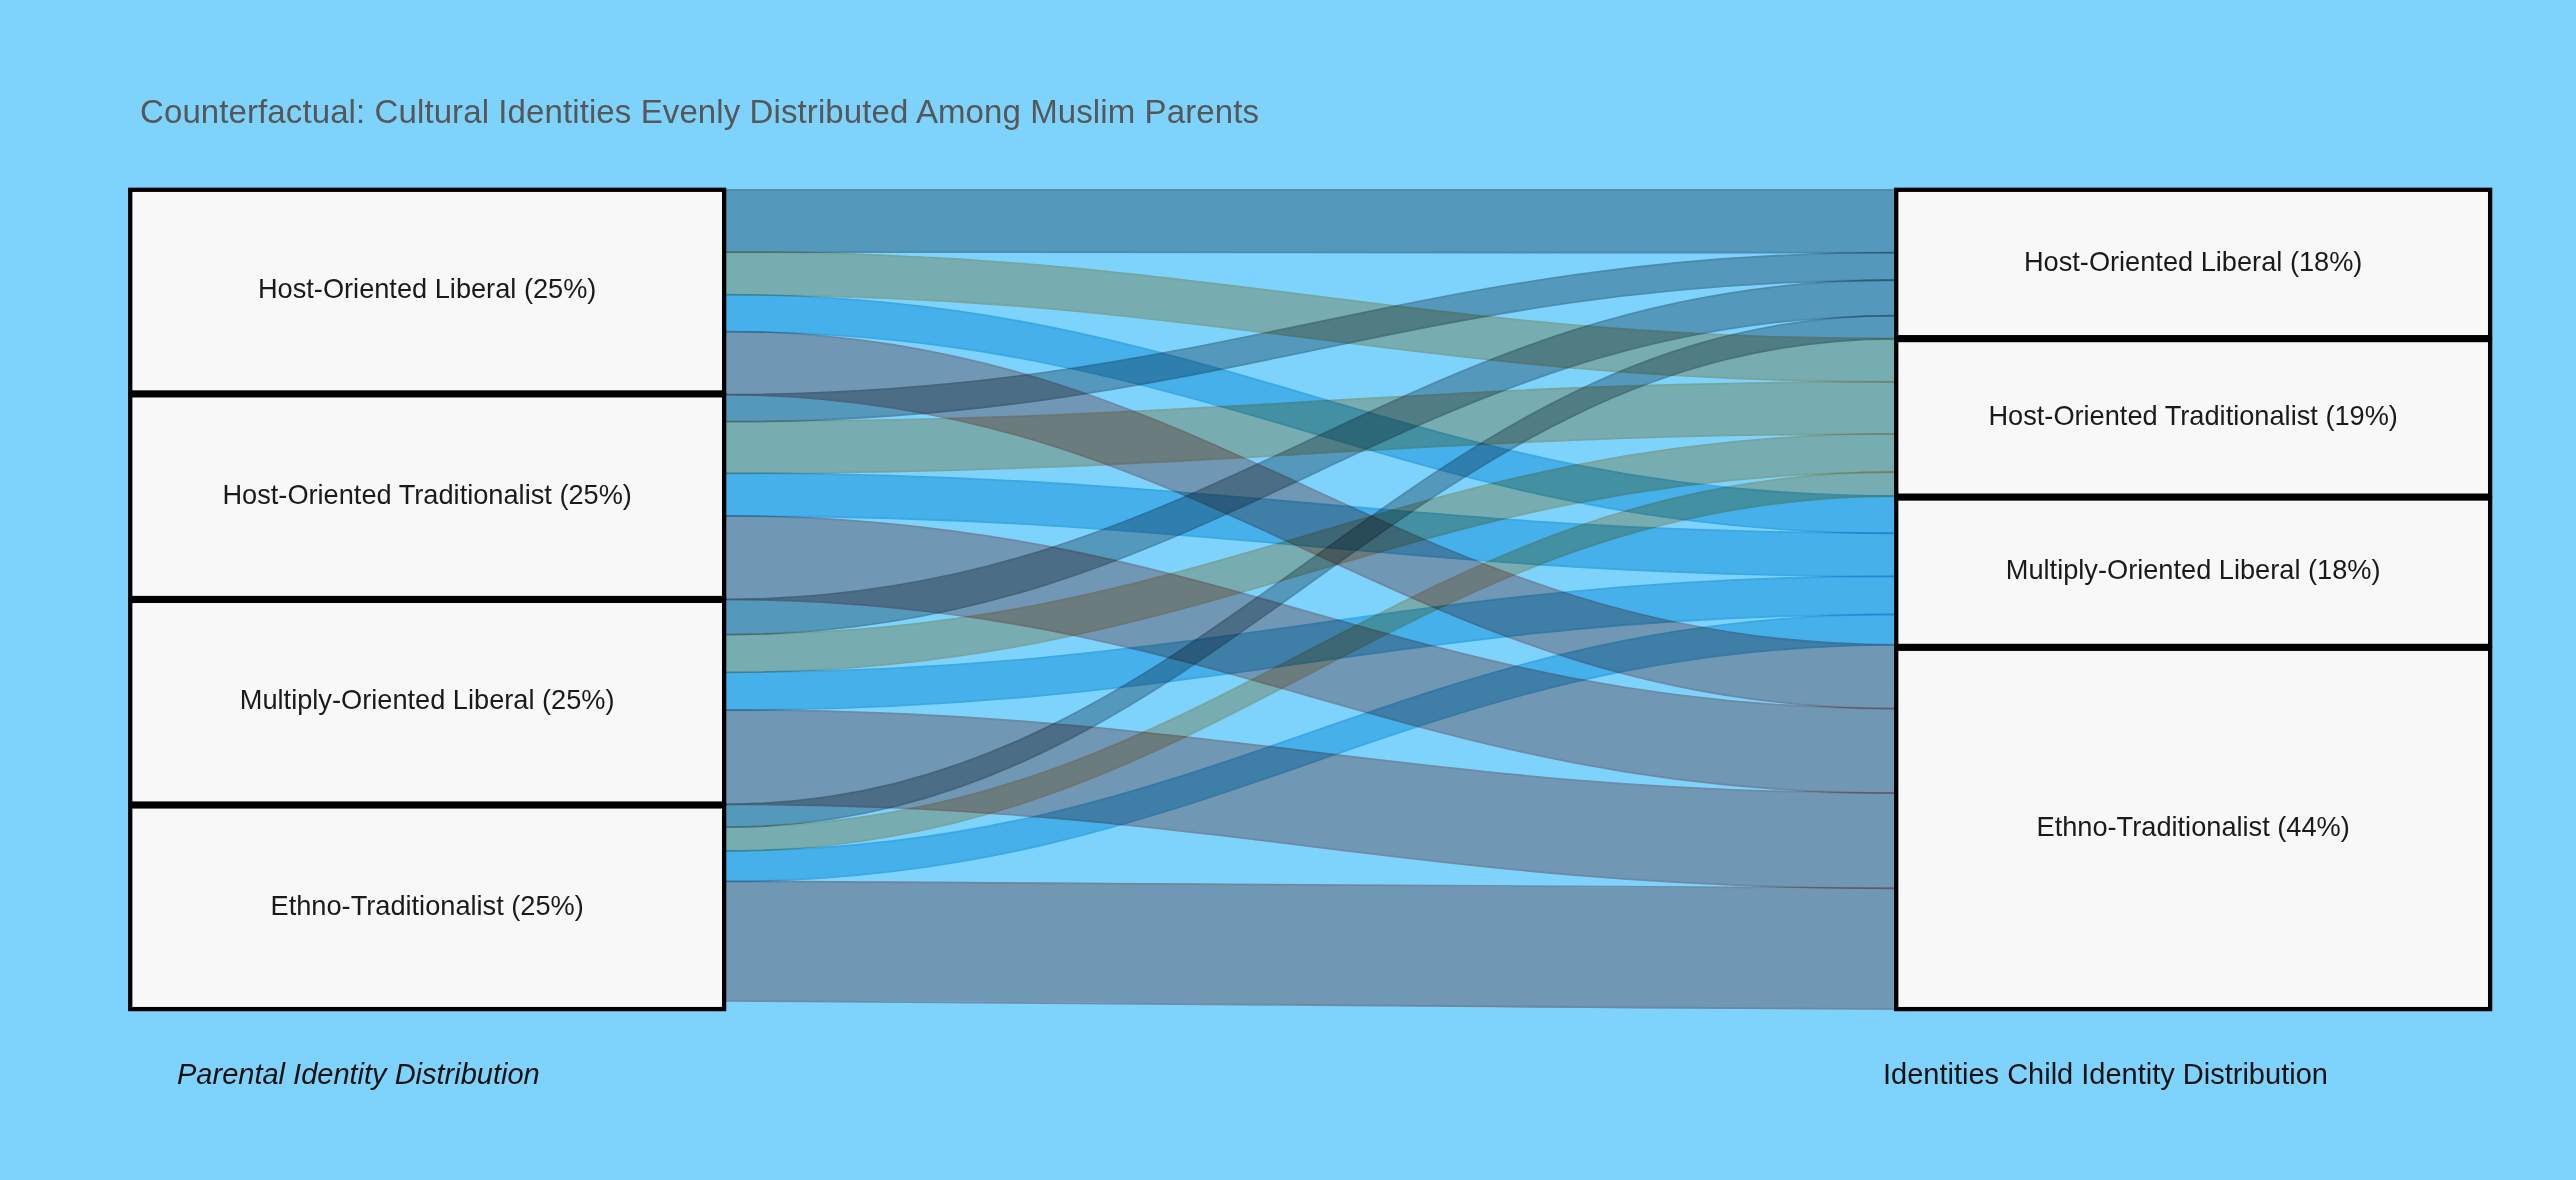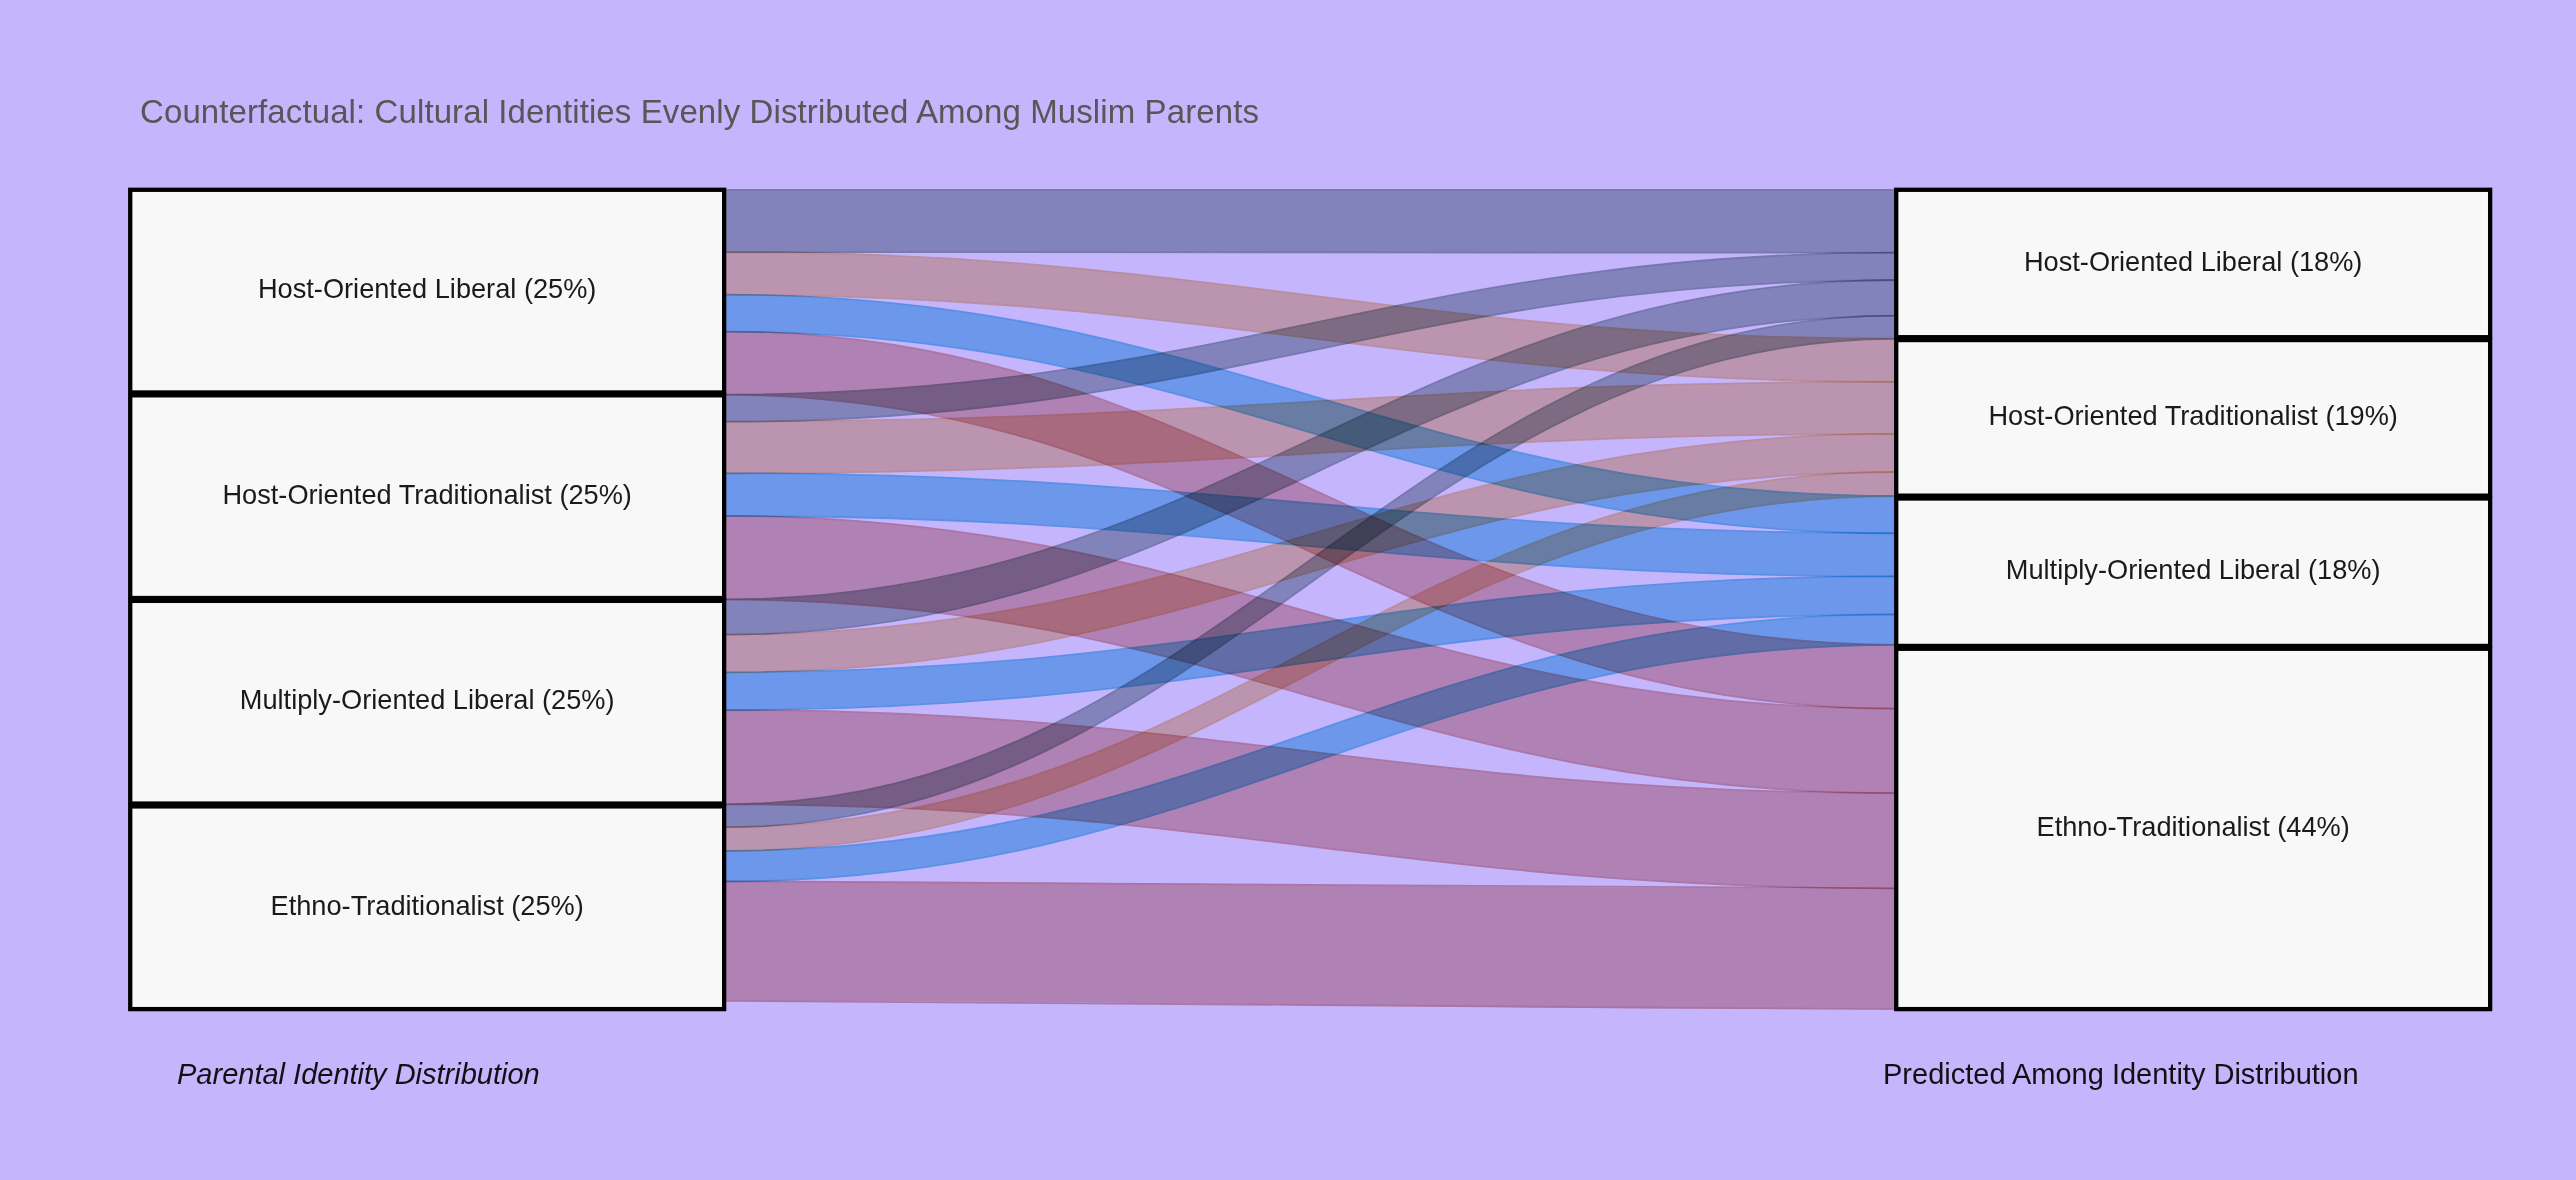--- a/index.html
+++ b/index.html
@@ -1,18 +1,18 @@
 <!DOCTYPE html>
 <html style="font-size:11.4px"><head>
 <meta charset="utf-8">
 <title>Counterfactual Sankey</title>
 <style>
   html,body{margin:0;padding:0;background:#ffffff;}
   body{font-family:"Liberation Sans","DejaVu Sans",sans-serif;}
-  #page{position:relative;width:2576px;height:1181px;background:#c4b5fd;overflow:hidden;}
+  #page{position:relative;width:2576px;height:1181px;background:#7dd3fc;overflow:hidden;}
   #chart-title{
     position:absolute; left:140px; top:93px;
     font-size:33px; color:#575757; font-weight:400;
     letter-spacing:0.1px; white-space:nowrap;
   }
   .axis-caption{
     position:absolute; font-size:29px; color:#111111; white-space:nowrap;
   }
   #caption-left{left:177px; top:1058px;font-style:italic;}
   #caption-right{left:1883px; top:1058px;}
@@ -80,16 +80,16 @@
           <text x="3065" y="799.4444444444445" class="node-label">Multiply-Oriented Liberal (18%)</text>
         </g>
         <g>
           <rect x="2650" y="906.4444444444445" width="830" height="503.55555555555554" class="node-rect"></rect>
           <text x="3065" y="1158.2222222222222" class="node-label">Ethno-Traditionalist (44%)</text>
         </g>
       </g>
   </svg>
 
   <div class="axis-caption" id="caption-left">Parental Identity Distribution</div>
-  <div class="axis-caption" id="caption-right">Predicted Among Identity Distribution</div>
+  <div class="axis-caption" id="caption-right">Identities Child Identity Distribution</div>
 
 </div>
 
 
 </body></html>

